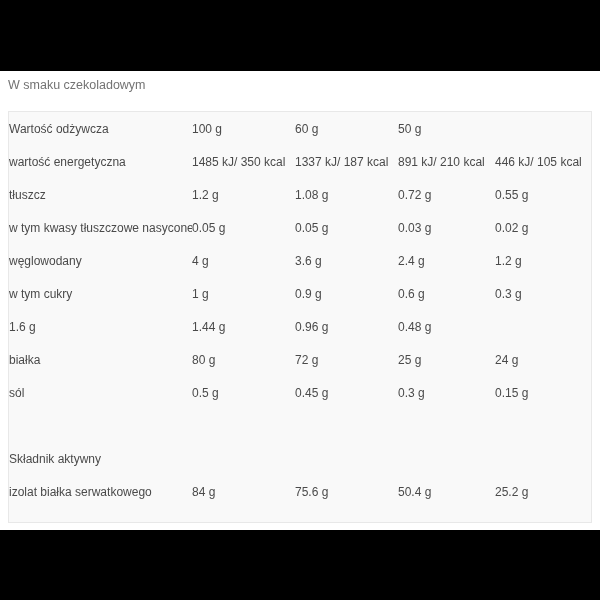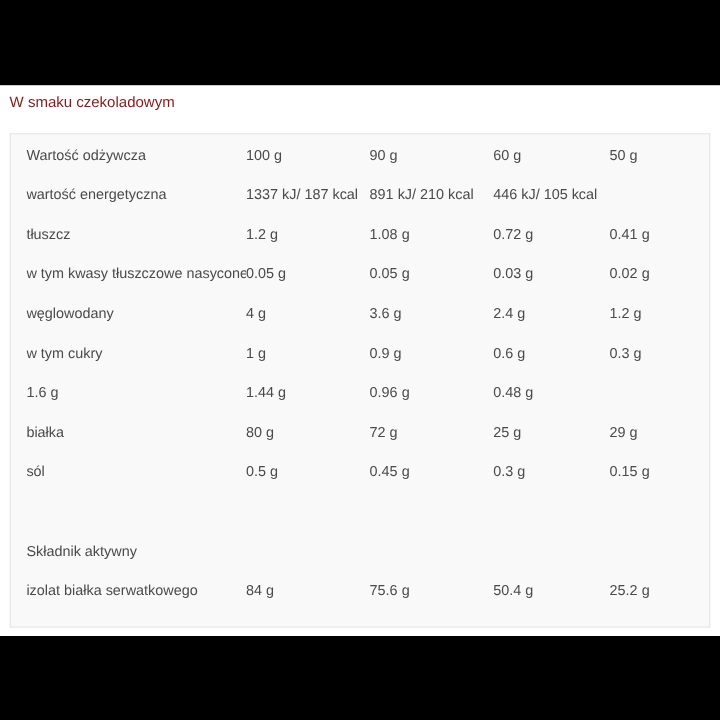--- a/index.html
+++ b/index.html
@@ -25,33 +25,32 @@
   }
   .letterbox.top { top: 0; height: 71px; }
   .letterbox.bottom { top: 530px; height: 70px; }
 
   .heading {
     position: absolute;
     left: 8px;
     top: 79px;
     font-size: 12.5px;
     line-height: 13px;
-    color: #7f1d1d;
+    color: #737373;
   }
 
   .nutrition-table {
     position: absolute;
     left: 8px;
     top: 111px;
     width: 584px;
     height: 412px;
     box-sizing: border-box;
     background: #f9f9f9;
     border: 1px solid #e8e8e8;
-    padding-left: 13px;
   }
   .row {
     display: grid;
     grid-template-columns: 183px 103px 103px 97px 1fr;
     align-items: center;
     height: 33px;
   }
   .cell {
     font-size: 12px;
     line-height: 14px;
@@ -65,36 +64,36 @@
 
 <div class="screen">
   <div class="letterbox top"></div>
 
   <div class="heading">W smaku czekoladowym</div>
 
   <div class="nutrition-table" id="nutrition-table">
       <div class="row">
         <span class="cell label">Wartość odżywcza</span>
         <span class="cell value">100 g</span>
-        <span class="cell value">90 g</span>
         <span class="cell value">60 g</span>
         <span class="cell value">50 g</span>
       </div>
       <div class="row">
         <span class="cell label">wartość energetyczna</span>
+        <span class="cell value">1485 kJ/ 350 kcal</span>
         <span class="cell value">1337 kJ/ 187 kcal</span>
         <span class="cell value">891 kJ/ 210 kcal</span>
         <span class="cell value">446 kJ/ 105 kcal</span>
       </div>
       <div class="row">
         <span class="cell label">tłuszcz</span>
         <span class="cell value">1.2 g</span>
         <span class="cell value">1.08 g</span>
         <span class="cell value">0.72 g</span>
-        <span class="cell value">0.41 g</span>
+        <span class="cell value">0.55 g</span>
       </div>
       <div class="row">
         <span class="cell label">w tym kwasy tłuszczowe nasycone</span>
         <span class="cell value">0.05 g</span>
         <span class="cell value">0.05 g</span>
         <span class="cell value">0.03 g</span>
         <span class="cell value">0.02 g</span>
       </div>
       <div class="row">
         <span class="cell label">węglowodany</span>
@@ -114,21 +113,21 @@
         <span class="cell value">1.6 g</span>
         <span class="cell value">1.44 g</span>
         <span class="cell value">0.96 g</span>
         <span class="cell value">0.48 g</span>
       </div>
       <div class="row">
         <span class="cell label">białka</span>
         <span class="cell value">80 g</span>
         <span class="cell value">72 g</span>
         <span class="cell value">25 g</span>
-        <span class="cell value">29 g</span>
+        <span class="cell value">24 g</span>
       </div>
       <div class="row">
         <span class="cell label">sól</span>
         <span class="cell value">0.5 g</span>
         <span class="cell value">0.45 g</span>
         <span class="cell value">0.3 g</span>
         <span class="cell value">0.15 g</span>
       </div>
       <div class="row">
         <span class="cell label"></span>

